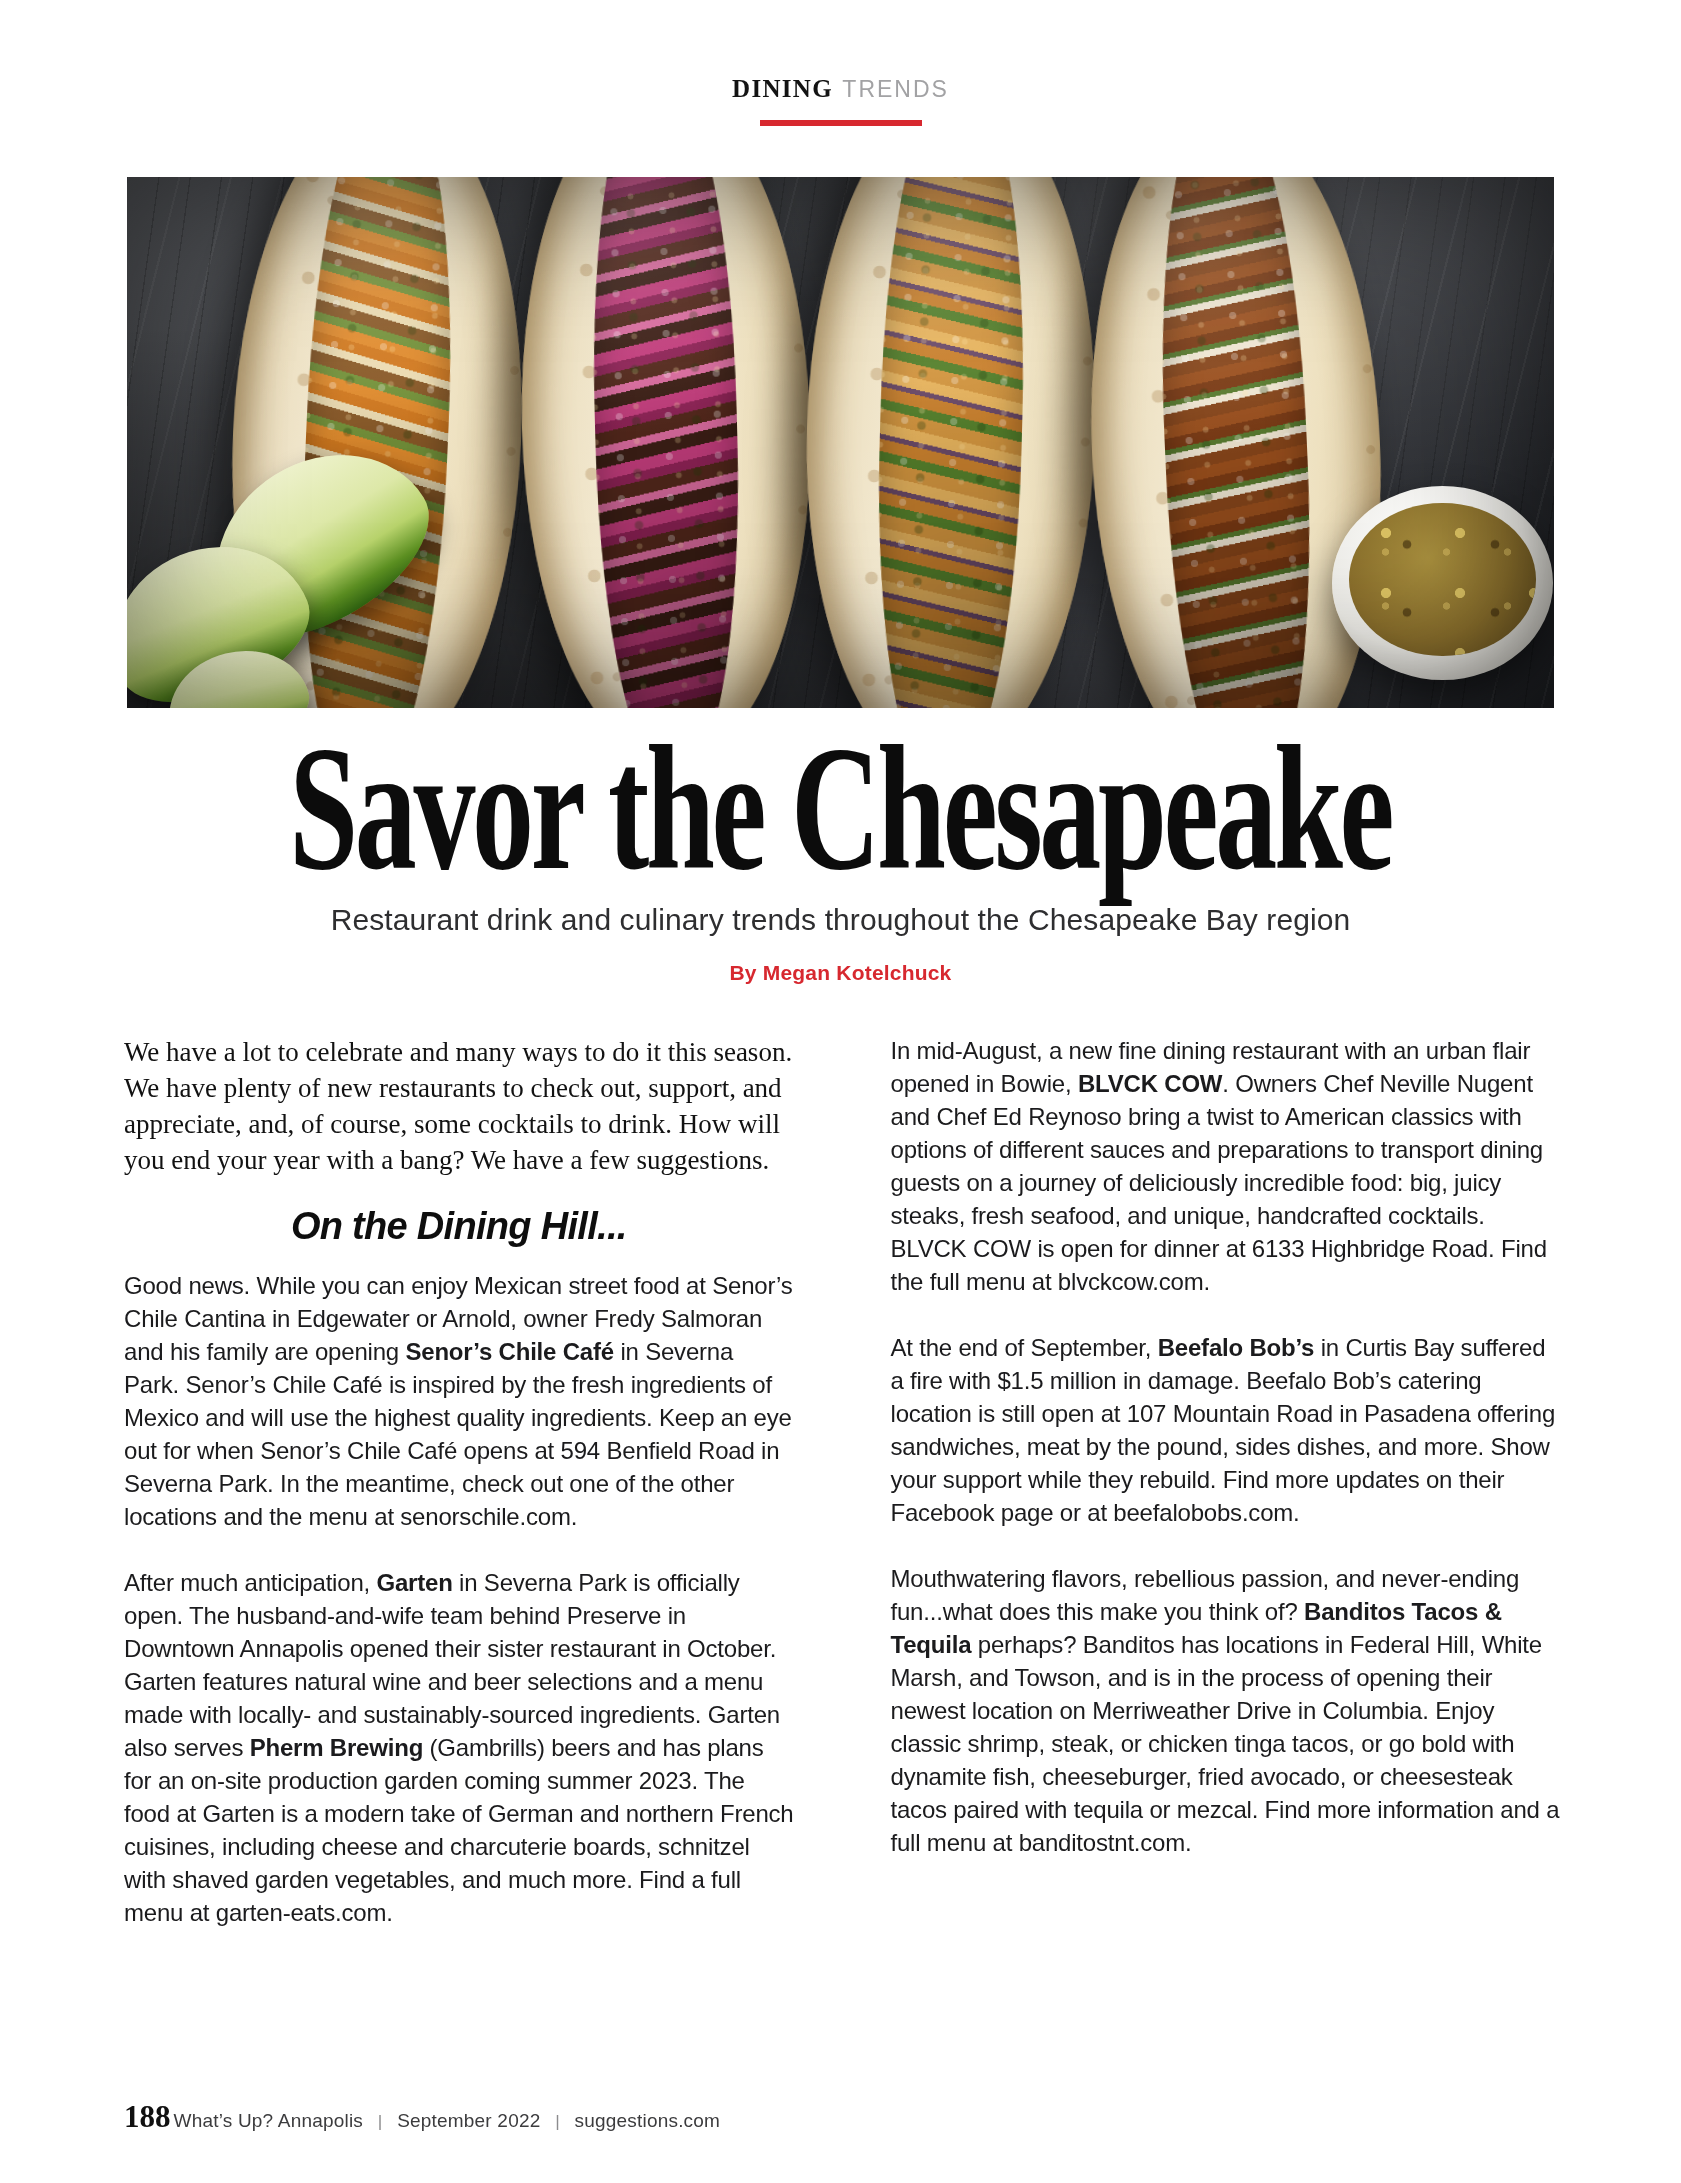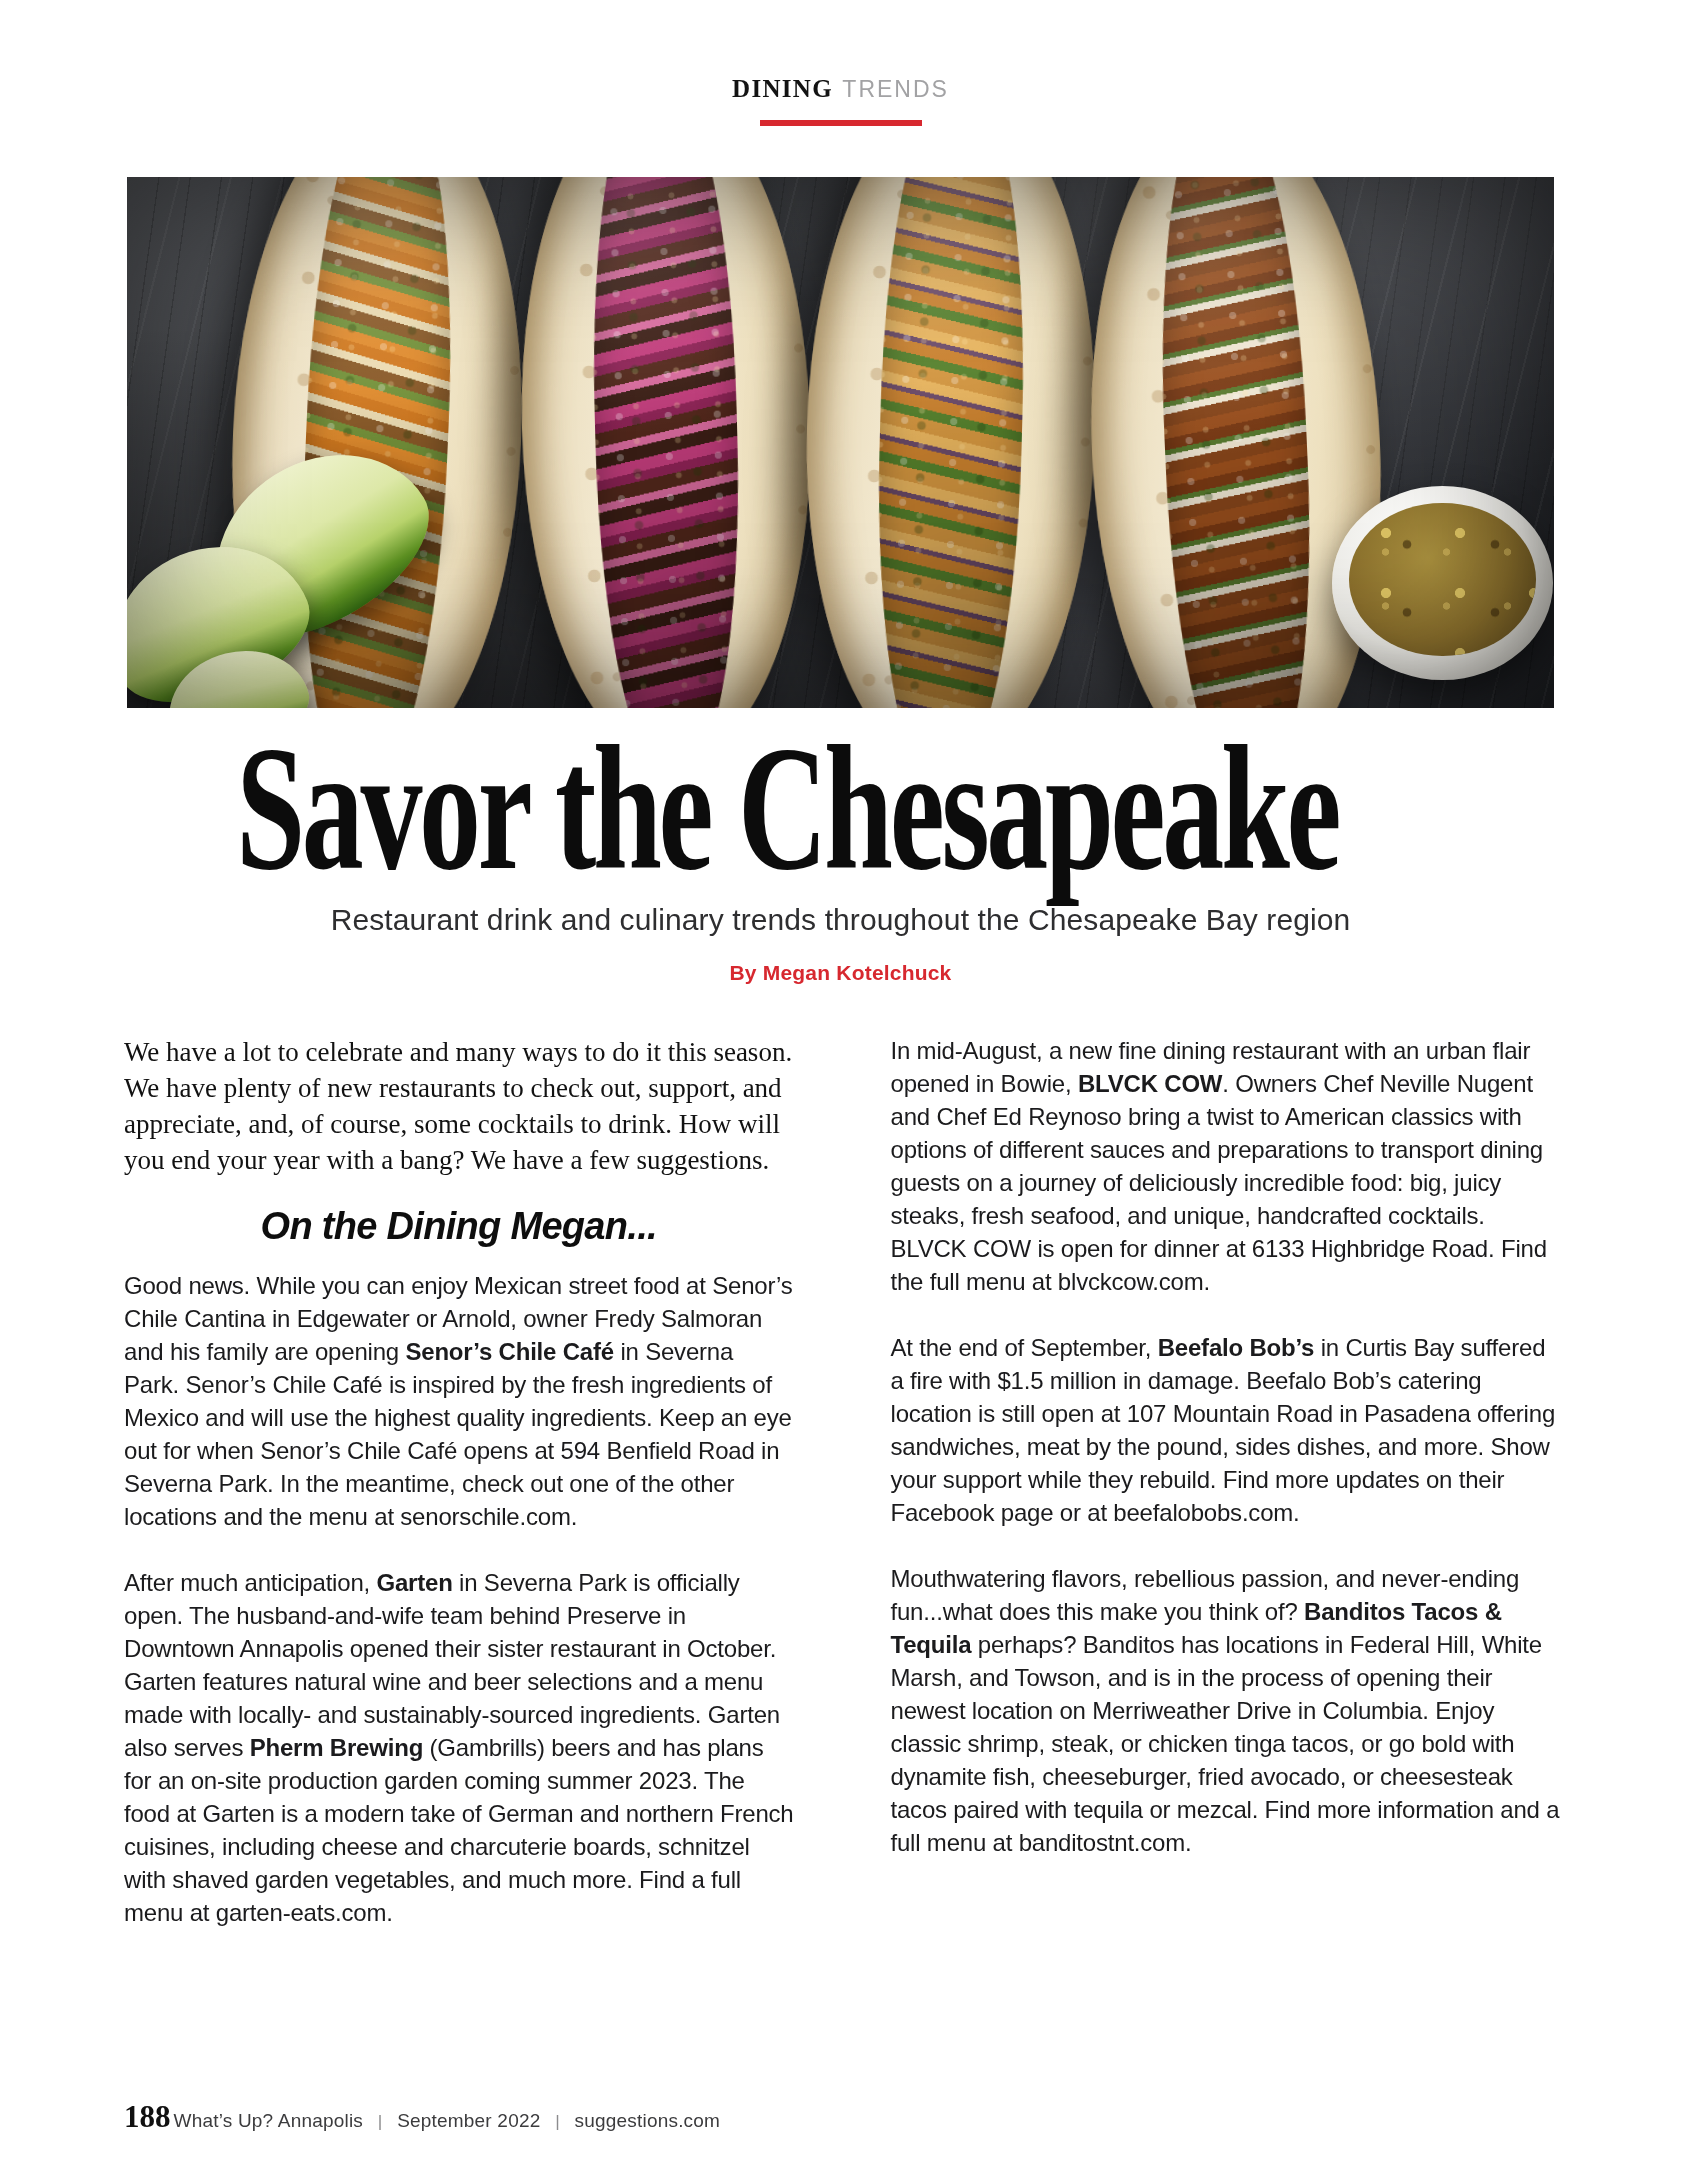--- a/index.html
+++ b/index.html
@@ -66,21 +66,21 @@
     box-shadow:0 17.4px 35px rgba(0,0,0,.5);}
   .salsa{position:absolute;inset:17.4px 17.4px 24px 17.4px;border-radius:50%;overflow:hidden;
     background:radial-gradient(circle at 42% 36%,#a88f3e,#8a6f2c 55%,#5f4a1c 100%);}
   .salsa::after{content:"";position:absolute;inset:0;border-radius:inherit;
     background:
       radial-gradient(circle, rgba(235,210,110,.8) 0 4.7px, transparent 5.4px) 0 0/74px 60px,
       radial-gradient(circle, rgba(60,42,12,.6) 0 4px, transparent 4.7px) 14px 7.4px/88px 68px,
       radial-gradient(circle, rgba(214,186,96,.6) 0 3.3px, transparent 4px) 6px 22px/61px 54px;}
 
   
-  .title{position:absolute;top:708px;left:0;right:0;margin:0;text-align:left;
+  .title{position:absolute;top:708px;left:0;right:0;margin:0;text-align:center;
     font-family:"Liberation Serif",serif;font-weight:700;font-size:177px;line-height:201px;color:#0c0c0c;}
   .title-inner{display:inline-block;transform:scaleX(.7);transform-origin:50% 50%;
     letter-spacing:-4.7px;white-space:nowrap;}
   .subtitle{position:absolute;top:902px;left:0;right:0;margin:0;text-align:center;
     font-size:30px;line-height:35px;color:#2e2e30;letter-spacing:0.1px;}
   .byline{position:absolute;top:961px;left:0;right:0;margin:0;text-align:center;
     font-size:21px;font-weight:700;color:var(--accent,#d7282f);letter-spacing:0.2px;}
 
   
   .columns{position:absolute;top:1034px;left:124px;width:1436px;display:flex;gap:97px;}
@@ -137,21 +137,21 @@
 
   <h1 class="title"><span class="title-inner">Savor the Chesapeake</span></h1>
 
   <p class="subtitle">Restaurant drink and culinary trends throughout the Chesapeake Bay region</p>
 
   <p class="byline">By Megan Kotelchuck</p>
 
   <main class="columns">
     <div class="col">
       <p class="intro">We have a lot to celebrate and many ways to do it this season. We have plenty of new restaurants to check out, support, and appreciate, and, of course, some cocktails to drink. How will you end your year with a bang? We have a few suggestions.</p>
-      <h2 class="section-heading">On the Dining Megan...</h2>
+      <h2 class="section-heading">On the Dining Hill...</h2>
       <p class="body-p">Good news. While you can enjoy Mexican street food at Senor’s Chile Cantina in Edgewater or Arnold, owner Fredy Salmoran and his family are opening <b>Senor’s Chile Café</b> in Severna Park. Senor’s Chile Café is inspired by the fresh ingredients of Mexico and will use the highest quality ingredients. Keep an eye out for when Senor’s Chile Café opens at 594 Benfield Road in Severna Park. In the meantime, check out one of the other locations and the menu at senorschile.com.</p>
       <p class="body-p">After much anticipation, <b>Garten</b> in Severna Park is officially open. The husband-and-wife team behind Preserve in Downtown Annapolis opened their sister restaurant in October. Garten features natural wine and beer selections and a menu made with locally- and sustainably-sourced ingredients. Garten also serves <b>Pherm Brewing</b> (Gambrills) beers and has plans for an on-site production garden coming summer 2023. The food at Garten is a modern take of German and northern French cuisines, including cheese and charcuterie boards, schnitzel with shaved garden vegetables, and much more. Find a full menu at garten-eats.com.</p>
     </div>
     <div class="col">
       <p class="body-p">In mid-August, a new fine dining restaurant with an urban flair opened in Bowie, <b>BLVCK COW</b>. Owners Chef Neville Nugent and Chef Ed Reynoso bring a twist to American classics with options of different sauces and preparations to transport dining guests on a journey of deliciously incredible food: big, juicy steaks, fresh seafood, and unique, handcrafted cocktails. BLVCK COW is open for dinner at 6133 Highbridge Road. Find the full menu at blvckcow.com.</p>
       <p class="body-p">At the end of September, <b>Beefalo Bob’s</b> in Curtis Bay suffered a fire with $1.5 million in damage. Beefalo Bob’s catering location is still open at 107 Mountain Road in Pasadena offering sandwiches, meat by the pound, sides dishes, and more. Show your support while they rebuild. Find more updates on their Facebook page or at beefalobobs.com.</p>
       <p class="body-p">Mouthwatering flavors, rebellious passion, and never-ending fun...what does this make you think of? <b>Banditos Tacos &amp; Tequila</b> perhaps? Banditos has locations in Federal Hill, White Marsh, and Towson, and is in the process of opening their newest location on Merriweather Drive in Columbia. Enjoy classic shrimp, steak, or chicken tinga tacos, or go bold with dynamite fish, cheeseburger, fried avocado, or cheesesteak tacos paired with tequila or mezcal. Find more information and a full menu at banditostnt.com.</p>
     </div>
   </main>
 

